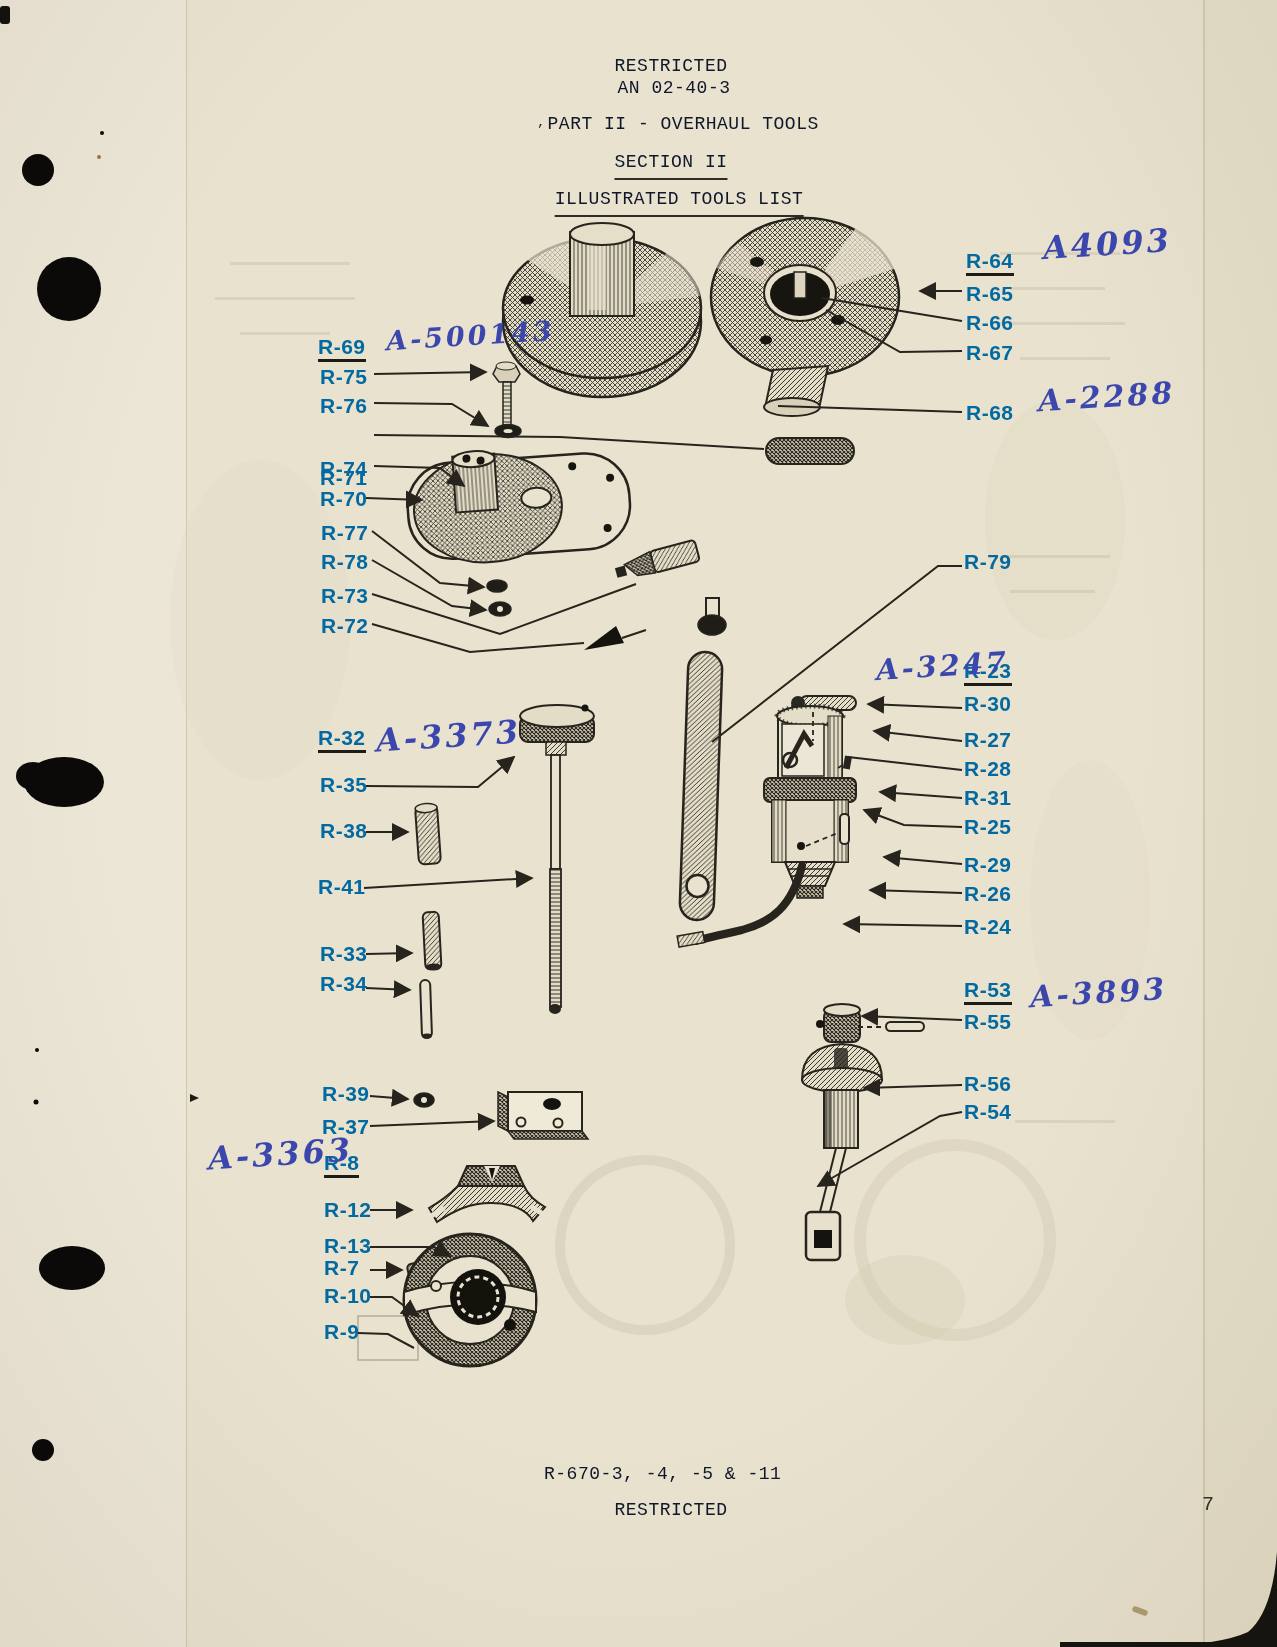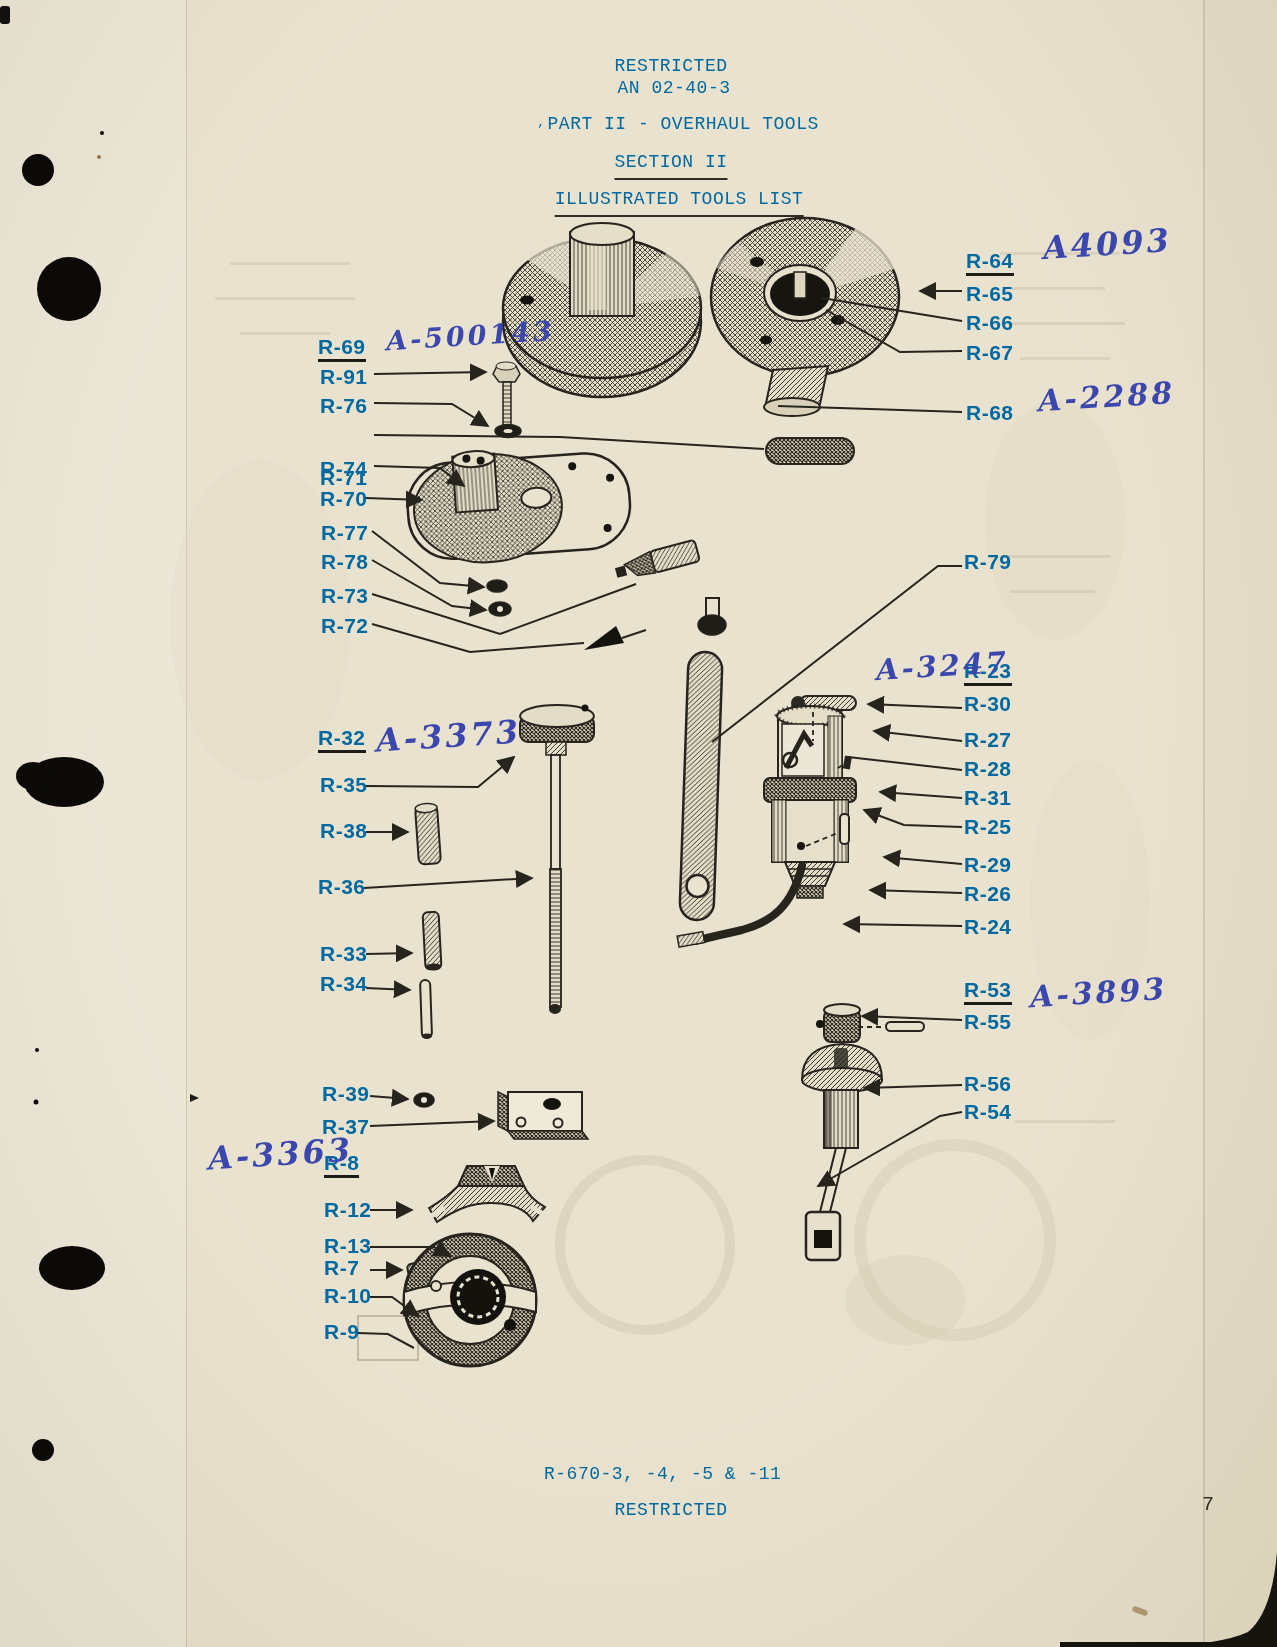--- a/index.html
+++ b/index.html
@@ -4,21 +4,21 @@
 <style>
   html,body{margin:0;padding:0;background:#4a4a46;}
   .page{position:relative;width:1277px;height:1647px;background:#e9e2cf;overflow:hidden;
         font-family:"Liberation Mono",monospace;}
   .strip-left{position:absolute;left:0;top:0;width:186px;height:1647px;background:#ece6d7;
         border-right:1px solid #cfc7ae;}
   .strip-right{position:absolute;left:1203px;top:0;width:74px;height:1647px;background:#e6dfc9;
         border-left:2px solid #d2cab1;}
   .vig{position:absolute;inset:0;pointer-events:none;
         background:radial-gradient(ellipse at 48% 42%, rgba(0,0,0,0) 55%, rgba(110,95,60,.10) 100%);}
-  .tw{position:absolute;color:#0369a1;font-size:18px;letter-spacing:.5px;white-space:pre;z-index:5;}
+  .tw{position:absolute;color:#0f172a;font-size:18px;letter-spacing:.5px;white-space:pre;z-index:5;}
   .ctr{transform:translateX(-50%);}
   .u2{border-bottom:2px solid #2e2c25;padding-bottom:6px;}
   .pre{font-size:13px;vertical-align:3px;margin-right:2px;}
   .pl{position:absolute;font-family:"Liberation Sans",sans-serif;font-weight:700;font-size:21px;
       color:#0369a1;letter-spacing:.5px;white-space:nowrap;z-index:6;line-height:1;}
   .pl.u{border-bottom:3px solid #1d1c17;padding-bottom:2px;}
   .hand{position:absolute;font-family:"DejaVu Serif",serif;font-style:italic;font-weight:600;
       color:#3b47ad;letter-spacing:3px;transform:rotate(-3.5deg);white-space:nowrap;z-index:6;line-height:1;}
   svg.illus{position:absolute;left:0;top:0;z-index:3;}
   .pageno{position:absolute;left:1202px;top:1493px;color:#33312a;font-size:20px;z-index:6;}
@@ -332,21 +332,21 @@
   <div class="tw ctr" style="left:671px;top:152px"><span class="u2">SECTION II</span></div>
   <div class="tw ctr" style="left:679px;top:189px"><span class="u2">ILLUSTRATED TOOLS LIST</span></div>
 
   <div>
       <div class="pl u" style="left: 966px; top: 250px;">R-64</div>
       <div class="pl" style="left: 966px; top: 283px;">R-65</div>
       <div class="pl" style="left: 966px; top: 312px;">R-66</div>
       <div class="pl" style="left: 966px; top: 342px;">R-67</div>
       <div class="pl" style="left: 966px; top: 402px;">R-68</div>
       <div class="pl u" style="left: 318px; top: 336px;">R-69</div>
-      <div class="pl" style="left: 320px; top: 366px;">R-91</div>
+      <div class="pl" style="left: 320px; top: 366px;">R-75</div>
       <div class="pl" style="left: 320px; top: 395px;">R-76</div>
       <div class="pl" style="left: 320px; top: 427px; margin-top: 40px;">R-71</div>
       <div class="pl" style="left: 320px; top: 458px;">R-74</div>
       <div class="pl" style="left: 320px; top: 488px;">R-70</div>
       <div class="pl" style="left: 321px; top: 522px;">R-77</div>
       <div class="pl" style="left: 321px; top: 551px;">R-78</div>
       <div class="pl" style="left: 321px; top: 585px;">R-73</div>
       <div class="pl" style="left: 321px; top: 615px;">R-72</div>
       <div class="pl" style="left: 964px; top: 551px;">R-79</div>
       <div class="pl u" style="left: 964px; top: 660px;">R-23</div>
@@ -354,21 +354,21 @@
       <div class="pl" style="left: 964px; top: 729px;">R-27</div>
       <div class="pl" style="left: 964px; top: 758px;">R-28</div>
       <div class="pl" style="left: 964px; top: 787px;">R-31</div>
       <div class="pl" style="left: 964px; top: 816px;">R-25</div>
       <div class="pl" style="left: 964px; top: 854px;">R-29</div>
       <div class="pl" style="left: 964px; top: 883px;">R-26</div>
       <div class="pl" style="left: 964px; top: 916px;">R-24</div>
       <div class="pl u" style="left: 318px; top: 727px;">R-32</div>
       <div class="pl" style="left: 320px; top: 774px;">R-35</div>
       <div class="pl" style="left: 320px; top: 820px;">R-38</div>
-      <div class="pl" style="left: 318px; top: 876px;">R-36</div>
+      <div class="pl" style="left: 318px; top: 876px;">R-41</div>
       <div class="pl" style="left: 320px; top: 943px;">R-33</div>
       <div class="pl" style="left: 320px; top: 973px;">R-34</div>
       <div class="pl" style="left: 322px; top: 1083px;">R-39</div>
       <div class="pl" style="left: 322px; top: 1116px; text-align: center;">R-37</div>
       <div class="pl u" style="left: 324px; top: 1152px;">R-8</div>
       <div class="pl" style="left: 324px; top: 1199px;">R-12</div>
       <div class="pl" style="left: 324px; top: 1235px;">R-13</div>
       <div class="pl" style="left: 324px; top: 1257px;">R-7</div>
       <div class="pl" style="left: 324px; top: 1285px;">R-10</div>
       <div class="pl" style="left: 324px; top: 1321px;">R-9</div>

